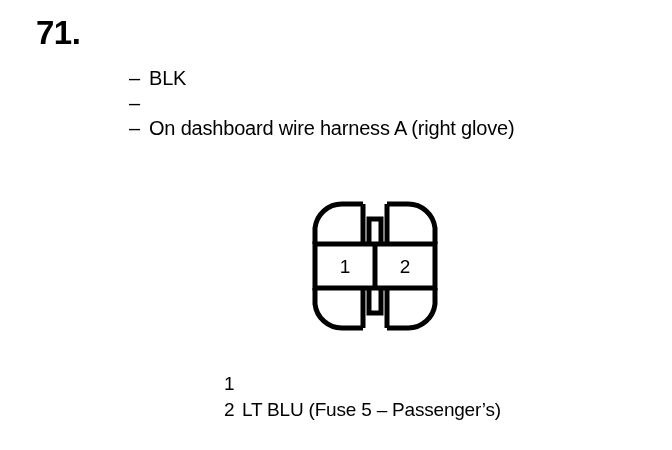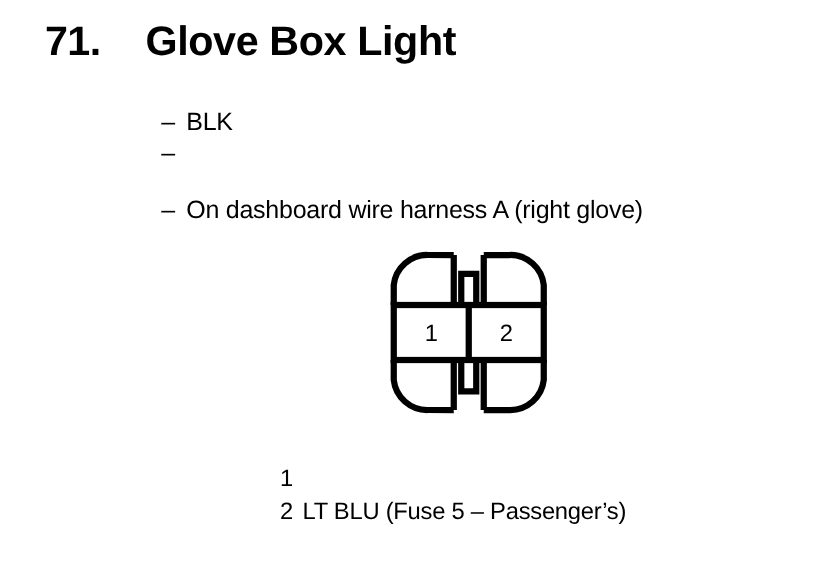--- a/index.html
+++ b/index.html
@@ -60,21 +60,20 @@
     white-space: nowrap;
     display: flex;
     align-items: baseline;
   }
   .spec-dash {
     width: 20px;
     flex: 0 0 20px;
   }
   .spec-text {
     letter-spacing: -0.2px;
-    margin-top: 20px;
   }
 
   
   .connector {
     position: absolute;
     left: 310px;
     top: 200px;
     width: 130px;
     height: 132px;
   }
@@ -115,21 +114,20 @@
     letter-spacing: -0.2px;
   }
 </style>
 </head>
 <body>
 
 <div class="page">
 
   <div class="heading">
     <span class="heading-number">71.</span>
-    <span class="heading-title">Glove Box Light</span>
   </div>
 
   <ul class="spec-list">
     <li class="spec-item">
       <span class="spec-dash">–</span>
       <span class="spec-text">BLK</span>
     </li>
     <li class="spec-item">
       <span class="spec-dash">–</span>
     </li>

